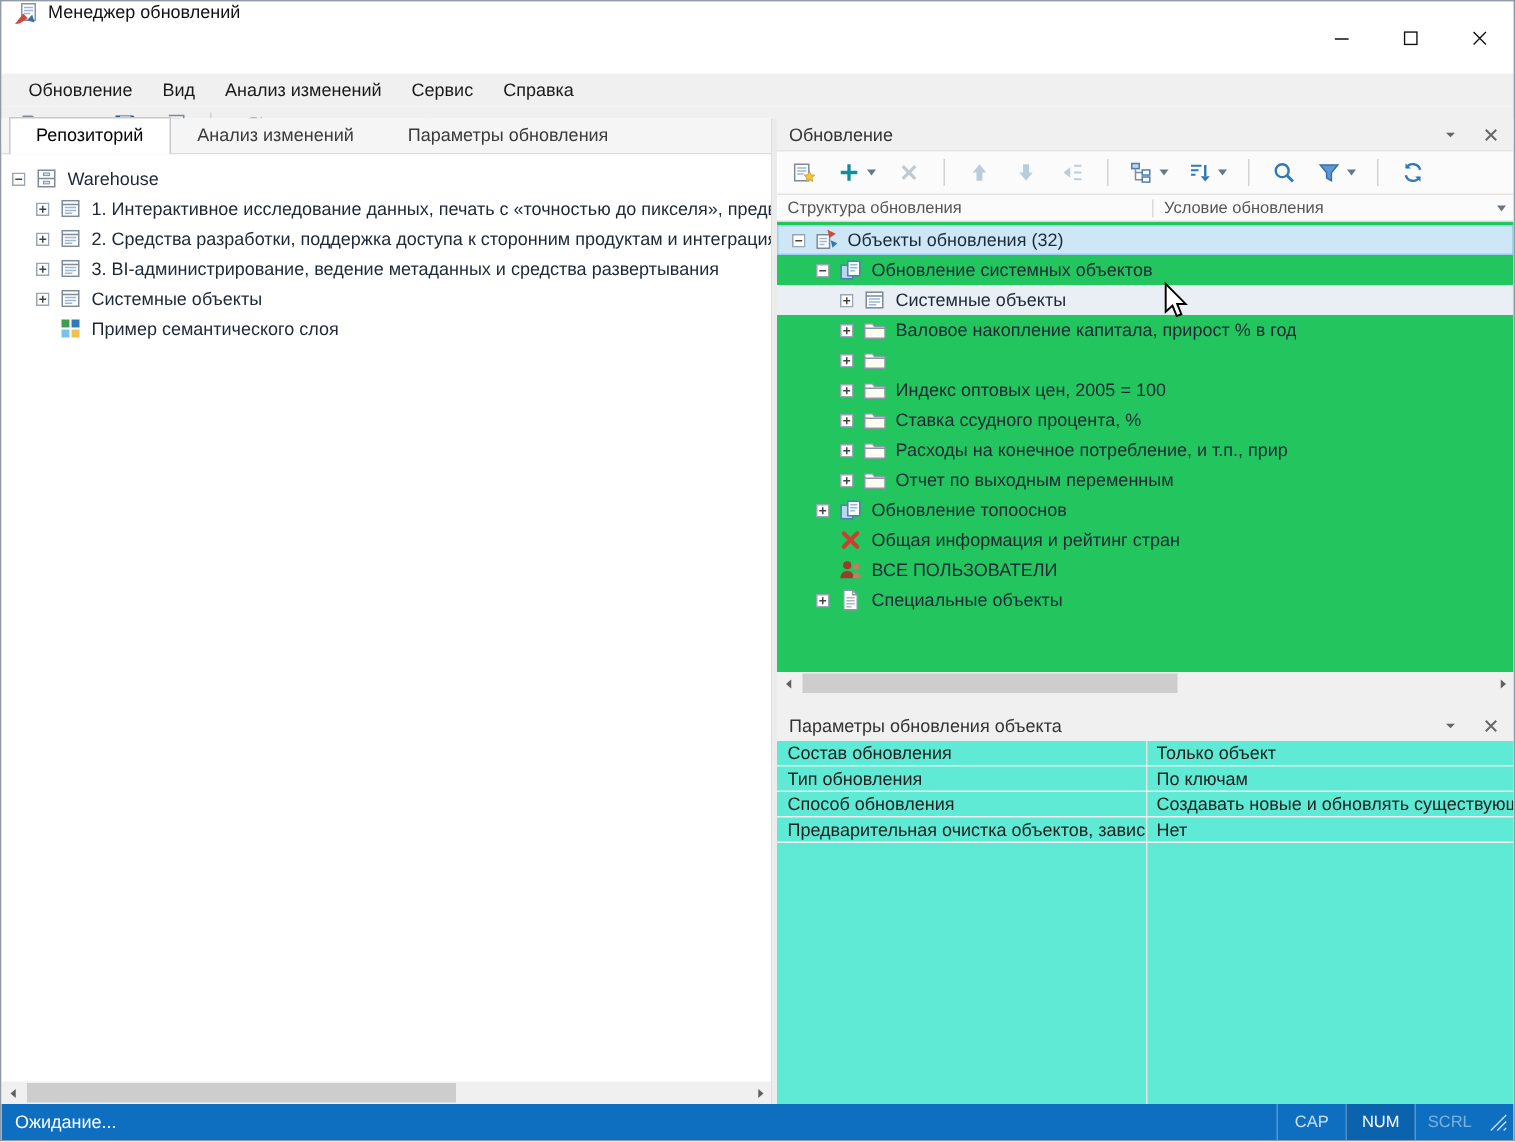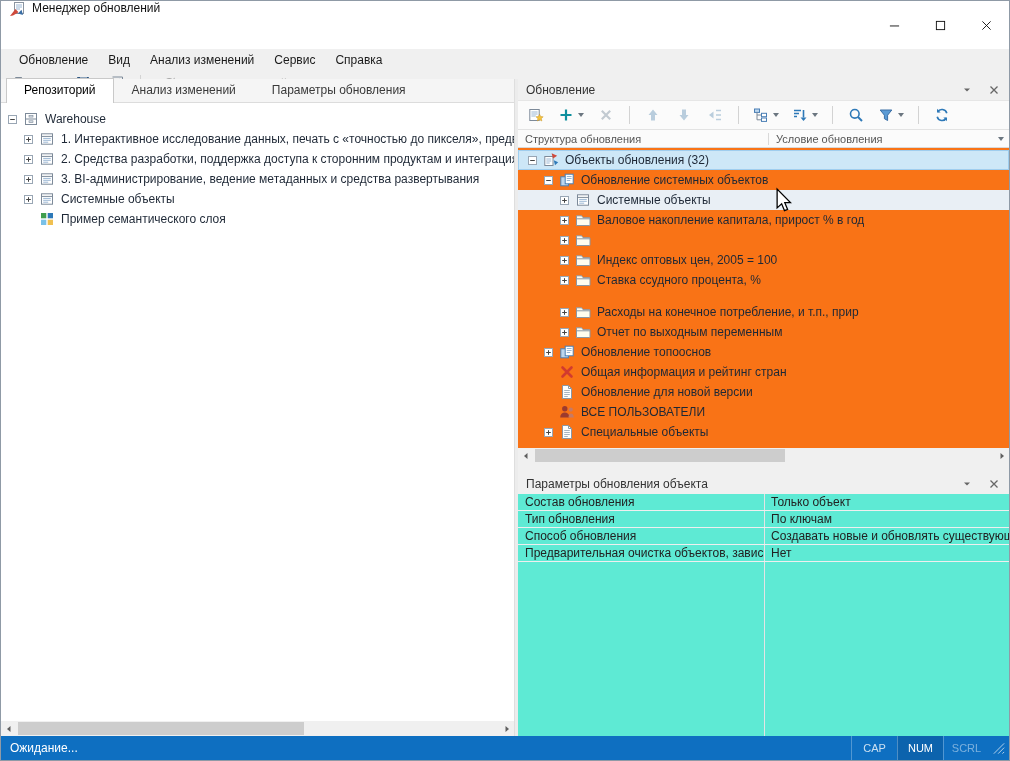--- a/index.html
+++ b/index.html
@@ -55,21 +55,21 @@
   
   .pane-header{height:21px;background:#f0f0f0;display:flex;align-items:center;padding:0 8px;font-size:12px;color:#333;flex:none}
   .hdr-actions{margin-left:auto;display:flex;gap:13px;align-items:center}
   .hdr-btn{width:14px;height:14px;display:inline-flex;align-items:center;justify-content:center}
   .hdr-btn svg{width:12px;height:12px}
   .right-toolbar{height:30px;background:#fbfbfb;border-top:1px solid #e6e6e6;border-bottom:1px solid #e3e3e3;display:flex;align-items:center;padding:0 6px;gap:7px;flex:none}
   .col-header{height:18px;display:flex;background:#fbfbfb;border-bottom:1px solid #d9d9d9;font-size:11px;color:#555;align-items:center;flex:none}
   .col-header .col1{width:250px;padding-left:7px;flex:none}
   .col-header .col2{flex:1;border-left:1px solid #d9d9d9;padding-left:7px;display:flex;align-items:center}
   .col-header .caret{margin-left:auto;margin-right:5px}
-  .right-tree{height:300px;background:#f97316;font-size:12px;color:#1e2836;overflow:hidden;flex:none;padding-top:2px}
+  .right-tree{height:300px;background:#22c55e;font-size:12px;color:#1e2836;overflow:hidden;flex:none;padding-top:2px}
 
   
   .hscroll{height:15px;background:#f0f0f0;display:flex;align-items:center;flex:none}
   .hs-arrow{width:15px;height:15px;display:flex;align-items:center;justify-content:center;flex:none}
   .hs-arrow svg{width:8px;height:8px}
   .hs-track{flex:1;height:15px;position:relative}
   .hs-thumb{position:absolute;top:1px;height:13px;background:#cdcdcd}
 
   .pane-gap{height:10px;background:#f0f0f0;flex:none}
 
@@ -535,21 +535,21 @@
               </svg>
             </span>
             <span class="icon">
               <svg viewBox="0 0 16 16">
                 <path d="M1.5 3.8h5.2l1.4 1.9h6.4a.5.5 0 0 1 .5.5v6.8a.5.5 0 0 1-.5.5H1.5z" fill="#fffdf0" stroke="#8a97a5"></path>
                 <path d="M1.5 6.8h13.5" stroke="#8a97a5" fill="none"></path>
               </svg>
             </span>
             <span class="tree-label">Ставка ссудного процента, %</span>
           </div>
-          <div class="tree-row" style="padding-left: 42px; margin-top: 12px;">
+          <div class="tree-row" style="padding-left: 42px;">
             <span class="expander">
               <svg viewBox="0 0 9 9">
                 <rect x="0.5" y="0.5" width="8" height="8" fill="#fff" stroke="#99a6b4"></rect>
                 <path d="M2.2 4.5h4.6M4.5 2.2v4.6" stroke="#444" fill="none"></path>
               </svg>
             </span>
             <span class="icon">
               <svg viewBox="0 0 16 16">
                 <path d="M1.5 3.8h5.2l1.4 1.9h6.4a.5.5 0 0 1 .5.5v6.8a.5.5 0 0 1-.5.5H1.5z" fill="#fffdf0" stroke="#8a97a5"></path>
                 <path d="M1.5 6.8h13.5" stroke="#8a97a5" fill="none"></path>
@@ -589,31 +589,20 @@
             <span class="tree-label">Обновление топооснов</span>
           </div>
           <div class="tree-row" style="padding-left: 26px;">
             <span class="expander blank"></span>
             <span class="icon">
               <svg viewBox="0 0 16 16">
                 <path d="M3.5 3.5l9 9M12.5 3.5l-9 9" stroke="#d23b2e" stroke-width="2.6" stroke-linecap="round" fill="none"></path>
               </svg>
             </span>
             <span class="tree-label">Общая информация и рейтинг стран</span>
-          </div>
-          <div class="tree-row" style="padding-left: 26px;">
-            <span class="expander blank"></span>
-            <span class="icon">
-              <svg viewBox="0 0 16 16">
-                <path d="M3.5 1.5h6l3 3v10h-9z" fill="#fff" stroke="#8a97a5"></path>
-                <path d="M9.5 1.5v3h3" fill="none" stroke="#8a97a5"></path>
-                <path d="M5.2 6.5h5.6M5.2 8.5h5.6M5.2 10.5h5.6M5.2 12.5h3.6" stroke="#aab6c2"></path>
-              </svg>
-            </span>
-            <span class="tree-label">Обновление для новой версии</span>
           </div>
           <div class="tree-row" style="padding-left: 26px;">
             <span class="expander blank"></span>
             <span class="icon">
               <svg viewBox="0 0 16 16">
                 <circle cx="5.8" cy="4.8" r="2.7" fill="#9c3b2e"></circle>
                 <path d="M1.2 13.5c0-3.2 2.1-4.9 4.6-4.9s4.6 1.7 4.6 4.9z" fill="#9c3b2e"></path>
                 <circle cx="11.8" cy="5.6" r="2.1" fill="#c77a64"></circle>
                 <path d="M9.4 13.5c.2-2.6 1.3-3.9 2.4-3.9 1.7 0 3 1.6 3 3.9z" fill="#c77a64"></path>
               </svg>

